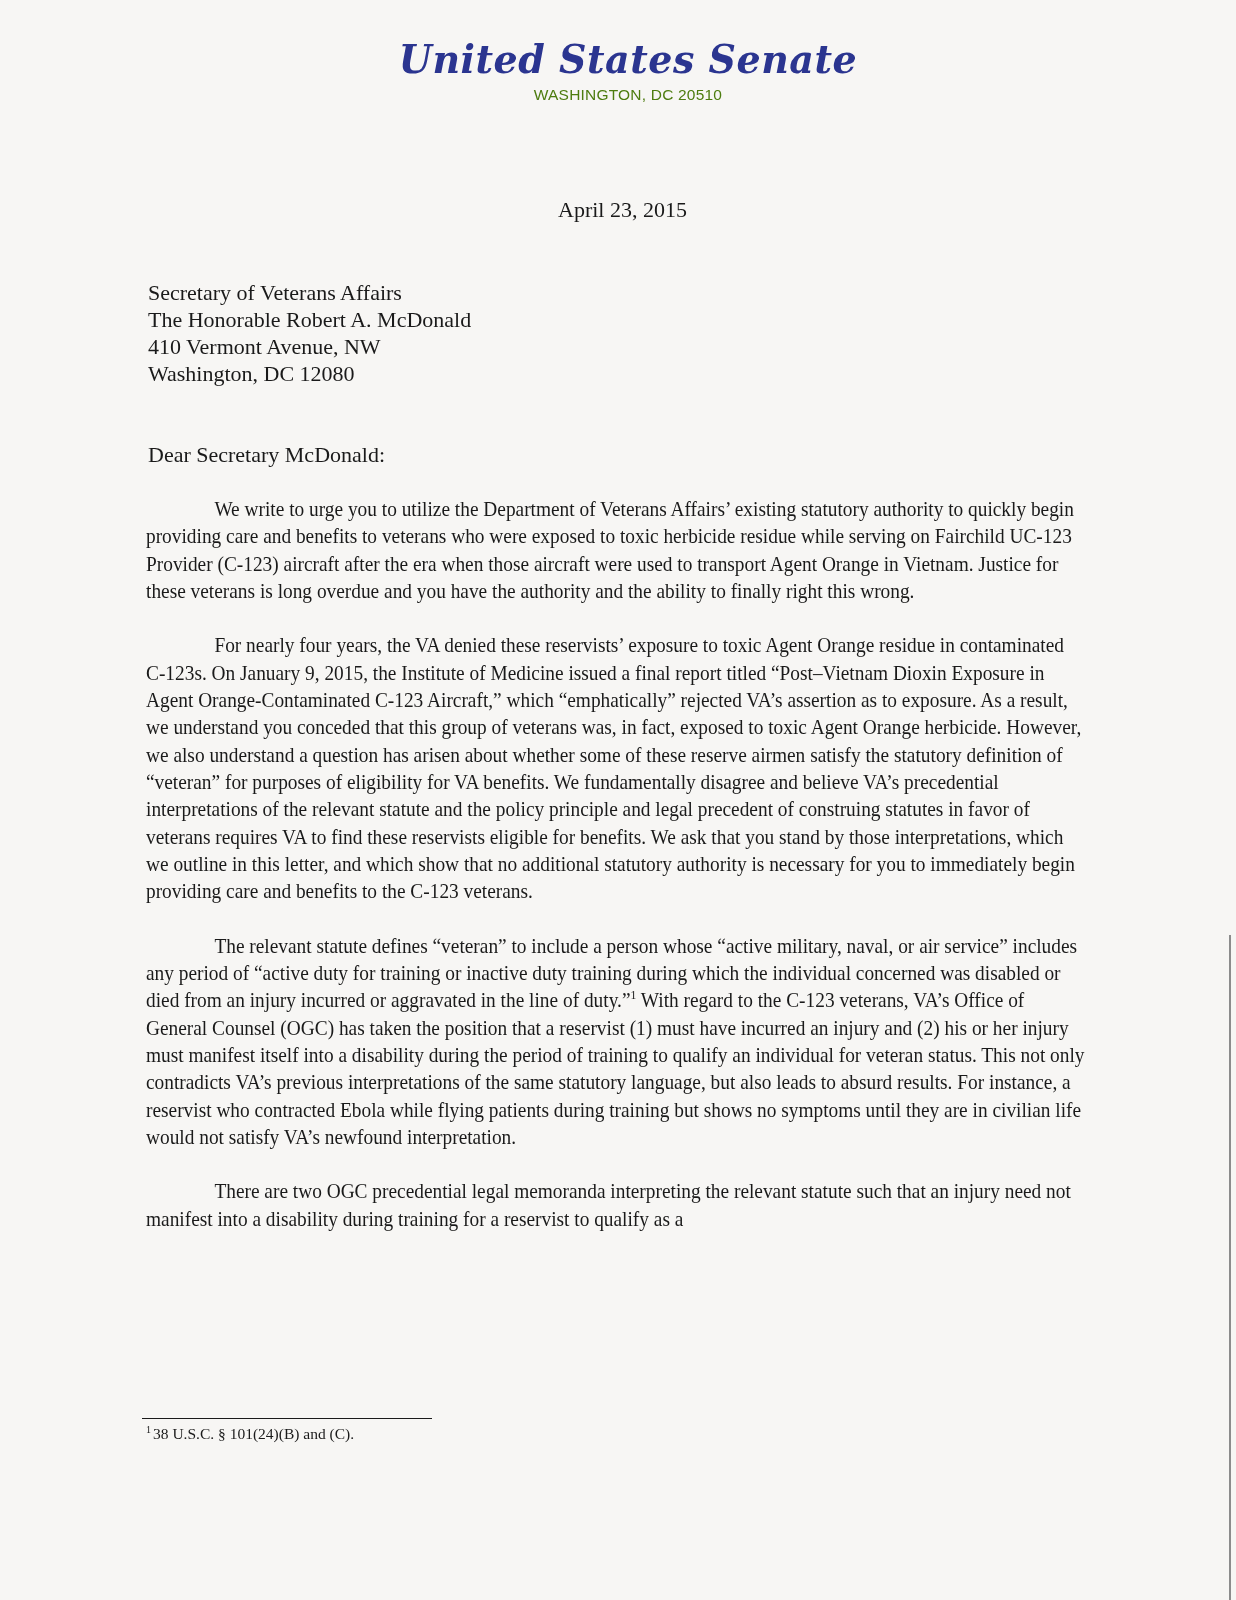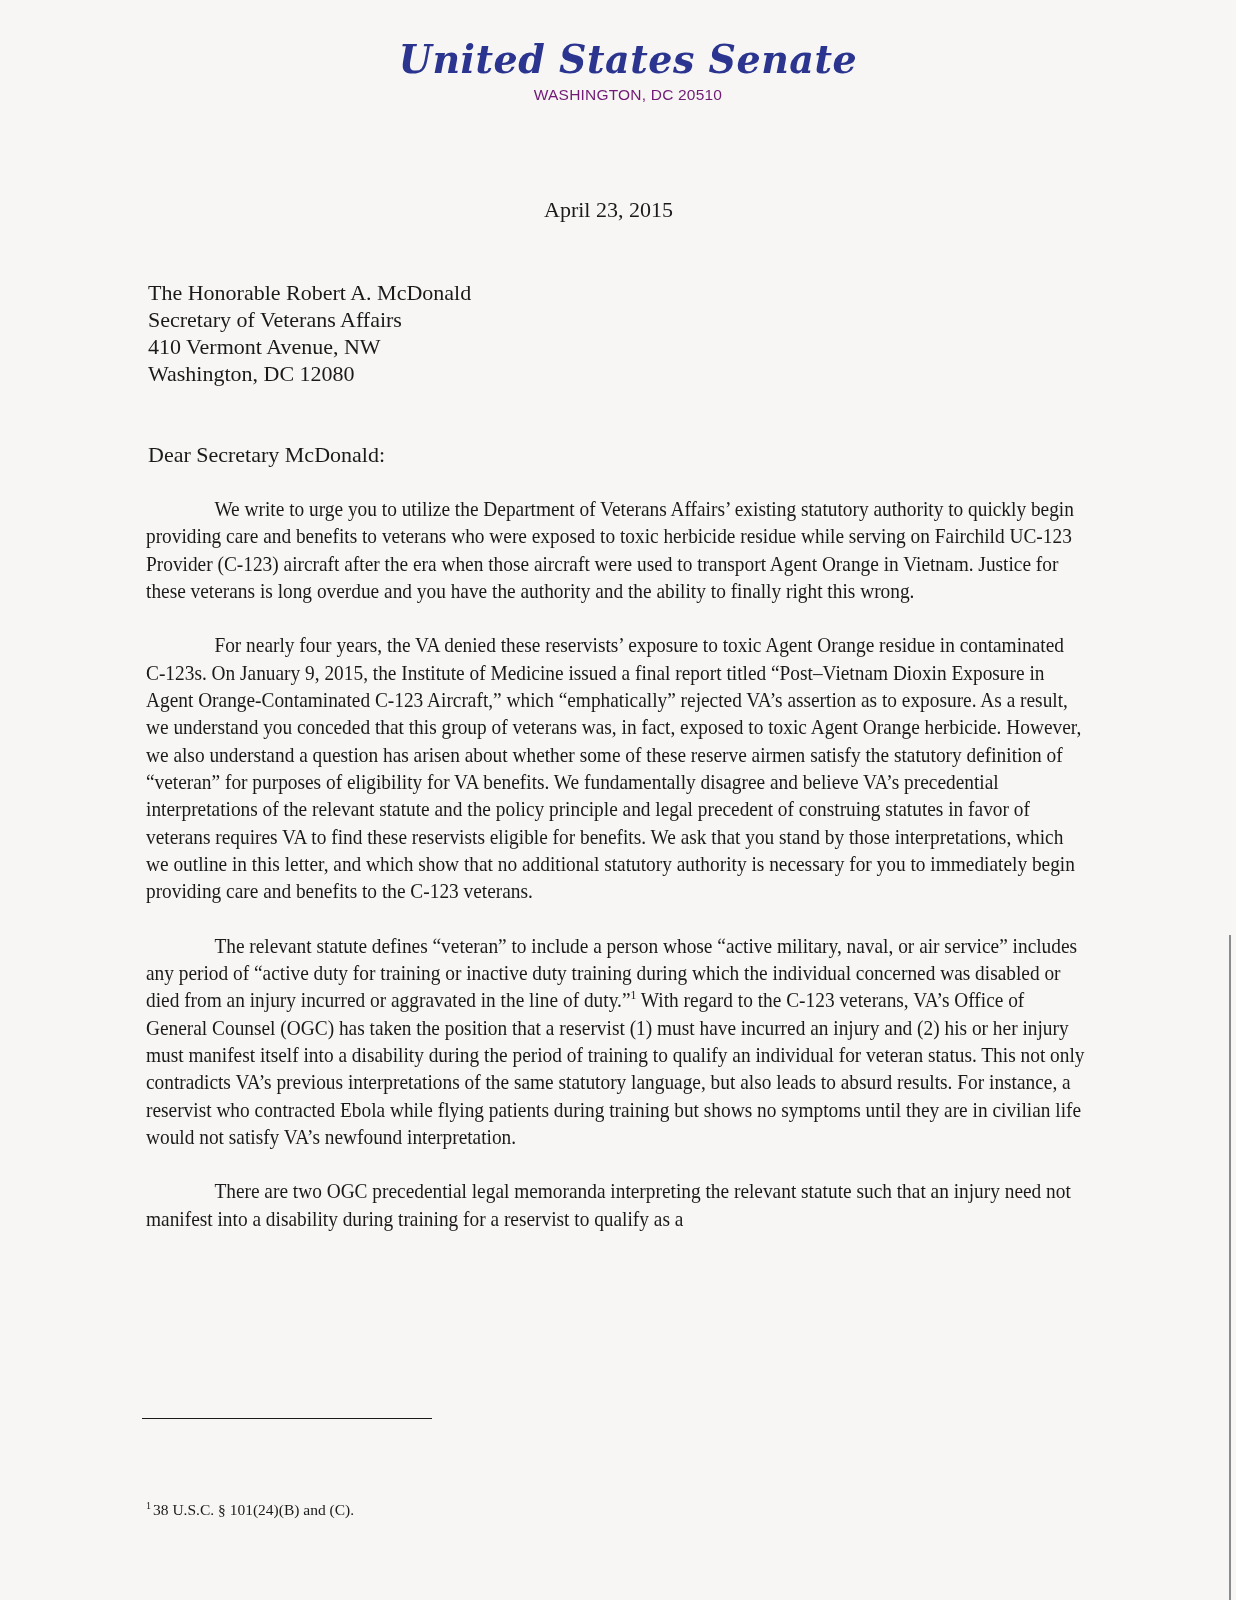--- a/index.html
+++ b/index.html
@@ -39,27 +39,27 @@
       line-height: 1.0;
       margin-left: 20px;
       transform: scaleY(1.05);
     }
     .letterhead .senate-address {
       display: block;
       margin-top: 8px;
       margin-left: 20px;
       font-family: "Liberation Sans", "DejaVu Sans", sans-serif;
       font-size: 15.5px;
-      color: #701a75;
+      color: #4d7c0f;
       letter-spacing: 0.2px;
     }
     .date {
       position: absolute;
       top: 197px;
-      left: 544px;
+      left: 558px;
       font-size: 22px;
     }
     .address-block {
       position: absolute;
       left: 148px;
       top: 279px;
       font-size: 22px;
       line-height: 27px;
     }
     .address-line {
@@ -100,21 +100,21 @@
       position: absolute;
       left: 142px;
       top: 1418px;
       width: 290px;
       height: 0;
       border-top: 1.6px solid #1a1a1a;
     }
     .footnote {
       position: absolute;
       left: 146px;
-      top: 1501px;
+      top: 1425px;
       font-size: 15.5px;
     }
     .footnote sup {
       font-size: 10px;
       vertical-align: super;
       line-height: 0;
       margin-right: 2px;
     }
     .scan-edge {
       position: absolute;
@@ -131,22 +131,22 @@
 <div class="page">
 
   <div class="letterhead">
     <span class="senate-name">United States Senate</span>
     <span class="senate-address">WASHINGTON, DC 20510</span>
   </div>
 
   <div class="date">April 23, 2015</div>
 
   <div class="address-block">
+    <span class="address-line">Secretary of Veterans Affairs</span>
     <span class="address-line">The Honorable Robert A. McDonald</span>
-    <span class="address-line">Secretary of Veterans Affairs</span>
     <span class="address-line">410 Vermont Avenue, NW</span>
     <span class="address-line">Washington, DC  12080</span>
   </div>
 
   <div class="salutation">Dear Secretary McDonald:</div>
 
   <div class="body-text">
     <p>We write to urge you to utilize the Department of Veterans Affairs’ existing statutory authority to quickly begin providing care and benefits to veterans who were exposed to toxic herbicide residue while serving on Fairchild UC-123 Provider (C-123) aircraft after the era when those aircraft were used to transport Agent Orange in Vietnam. Justice for these veterans is long overdue and you have the authority and the ability to finally right this wrong.</p>
     <p>For nearly four years, the VA denied these reservists’ exposure to toxic Agent Orange residue in contaminated C-123s.  On January 9, 2015, the Institute of Medicine issued a final report titled “Post–Vietnam Dioxin Exposure in Agent Orange-Contaminated C-123 Aircraft,” which “emphatically” rejected VA’s assertion as to exposure. As a result, we understand you conceded that this group of veterans was, in fact, exposed to toxic Agent Orange herbicide. However, we also understand a question has arisen about whether some of these reserve airmen satisfy the statutory definition of “veteran” for purposes of eligibility for VA benefits. We fundamentally disagree and believe VA’s precedential interpretations of the relevant statute and the policy principle and legal precedent of construing statutes in favor of veterans requires VA to find these reservists eligible for benefits. We ask that you stand by those interpretations, which we outline in this letter, and which show that no additional statutory authority is necessary for you to immediately begin providing care and benefits to the C-123 veterans.</p>
     <p><span>The relevant statute defines “veteran” to include a person whose “active military, naval, or air service” includes any period of “active duty for training or inactive duty training during which the individual concerned was disabled or died from an injury incurred or aggravated in the line of duty.”</span><sup class="fn-ref">1</sup><span> With regard to the C-123 veterans, VA’s Office of General Counsel (OGC) has taken the position that a reservist (1) must have incurred an injury and (2) his or her injury must manifest itself into a disability during the period of training to qualify an individual for veteran status. This not only contradicts VA’s previous interpretations of the same statutory language, but also leads to absurd results. For instance, a reservist who contracted Ebola while flying patients during training but shows no symptoms until they are in civilian life would not satisfy VA’s newfound interpretation.</span></p>

